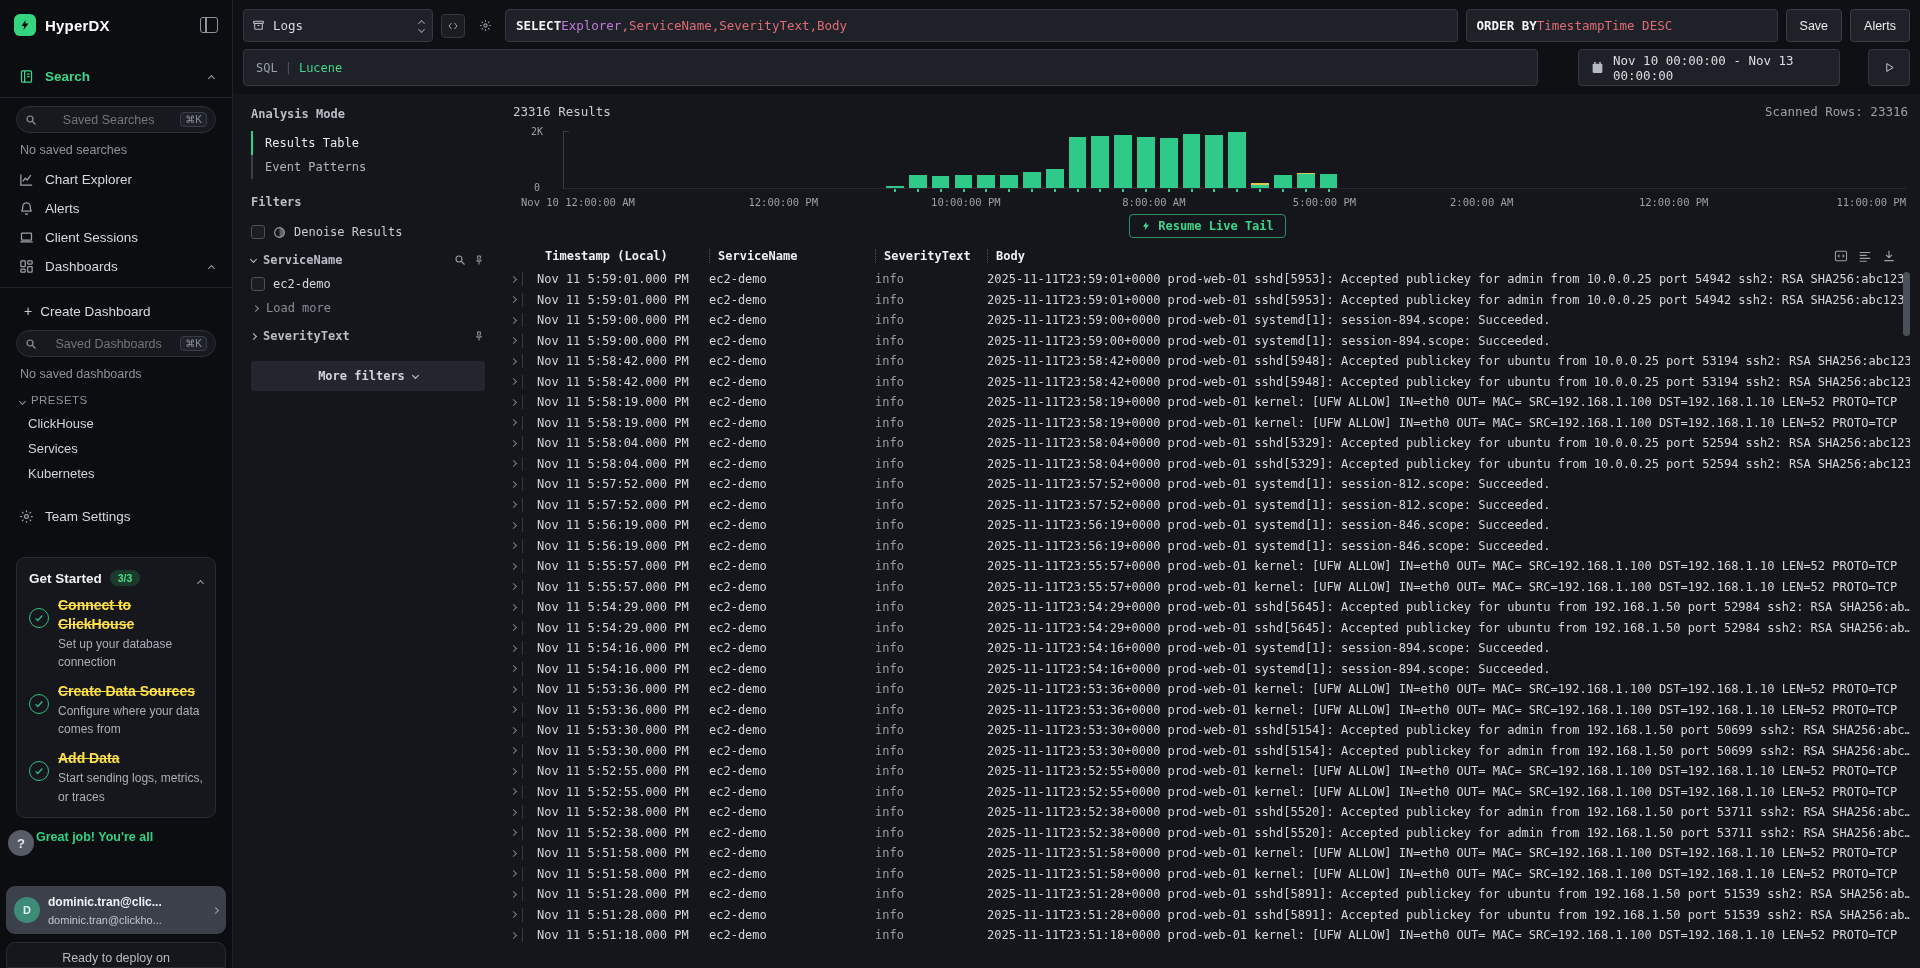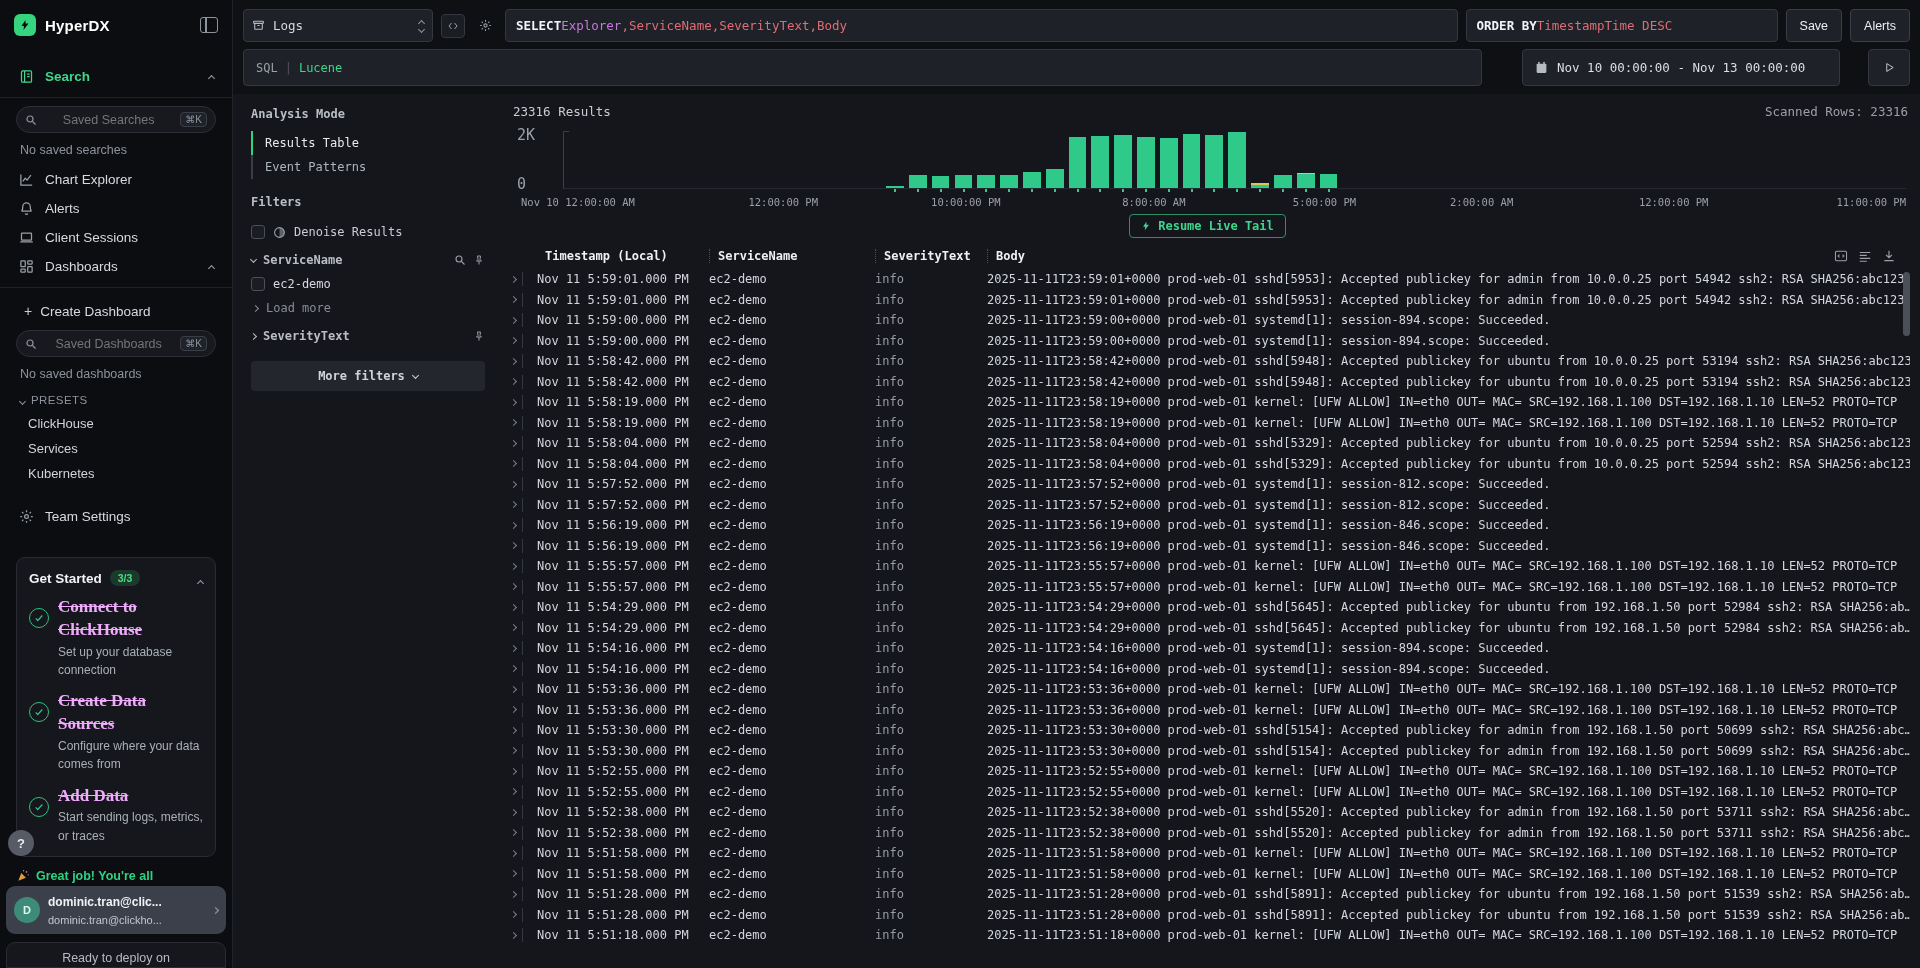--- a/index.html
+++ b/index.html
@@ -28,21 +28,21 @@
   .sub-item { font-size:13px; color:#d0d4da; padding:5px 6px 5px 14px; cursor:pointer; }
   .presets-row { display:flex; align-items:flex-end; gap:6px; font-size:11.5px; color:#8d939c; padding:5px 6px; letter-spacing:.4px; cursor:pointer; }
   .spacer16 { height:16px; }
   
   .gs-card { margin:26px 2px 10px 2px; background:#15171c; border:1px solid #282b32; border-radius:9px; padding:12px 12px 10px 12px; }
   .gs-head { display:flex; align-items:flex-end; gap:8px; margin-bottom:10px; }
   .gs-title { font-weight:bold; font-size:13.5px; color:#f0f2f4; }
   .gs-badge { background:#1c3a2c; color:#4ade80; font-size:10.5px; font-weight:bold; border-radius:9px; padding:2px 8px; }
   .gs-item { display:flex; gap:9px; margin-bottom:12px; }
   .gs-check { width:20px; height:20px; min-width:20px; border:1.5px solid #2fbf7f; border-radius:50%; display:flex; align-items:center; justify-content:center; margin-top:12px; }
-  .gs-item-title { font-size:17px; color:#f0abfc; text-decoration:line-through; font-weight:bold; line-height:1.35;font-family:Liberation Serif, serif; }
+  .gs-item-title { font-size:14px; color:#fde047; text-decoration:line-through; font-weight:bold; line-height:1.35; }
   .gs-item-desc { font-size:12px; color:#aab0b8; line-height:1.35; }
   .congrats-row { display:flex; align-items:center; gap:6px; padding:2px 2px; }
   .congrats { color:#2fd283; font-weight:bold; font-size:12.5px; white-space:nowrap; overflow:hidden; }
   .help-bubble { position:absolute; left:8px; bottom:112px; width:26px; height:26px; border-radius:50%; background:#565b65; color:#e8eaee; display:flex; align-items:center; justify-content:center; font-size:13px; font-weight:bold; z-index:3; cursor:pointer; }
   .user-chip { position:relative; z-index:2; margin:2px 6px 8px 6px; background:#3b404b; border-radius:9px; display:flex; align-items:center; gap:8px; padding:6px 8px; cursor:pointer; }
   .avatar { width:26px; height:26px; min-width:26px; border-radius:50%; background:#3d8b78; color:#dff7ee; display:flex; align-items:center; justify-content:center; font-size:11px; font-weight:bold; }
   .user-name { font-size:12px; font-weight:bold; color:#f0f2f5; white-space:nowrap; }
   .user-email { font-size:11px; color:#c2c7ce; white-space:nowrap; }
   .sb-footer { margin:0 6px; background:#15171c; border:1px solid #282b32; border-radius:9px 9px 0 0; height:26px; display:flex; justify-content:center; padding-top:8px; color:#b6bbc2; font-size:12.5px; overflow:hidden; }
 
@@ -60,21 +60,21 @@
   .tok-violet { color:#c678dd; }
   .tok-red { color:#e06c75; }
   .orderby-input { width:312px; height:33px; padding:0 10px; font-size:12.5px; white-space:nowrap; overflow:hidden; }
   .btn { height:33px; padding:0 13px; background:#1e2127; border:1px solid #3a3e46; border-radius:4px; color:#eceef1; font-size:12.5px; display:flex; align-items:center; cursor:pointer; }
   .search-box { flex:1; height:37px; padding:0 12px; gap:8px; }
   .search-box input { flex:1; background:transparent; border:none; outline:none; color:#6d727a; font-size:12.5px; font-family:"DejaVu Sans Mono","Liberation Mono",monospace; }
   .lang-toggle { display:flex; gap:7px; font-size:12px; align-items:center; }
   .lang-sql { color:#9aa0a8; cursor:pointer; }
   .lang-sep { color:#50555d; }
   .lang-lucene { color:#3fd68c; cursor:pointer; }
-  .date-box { width:318px; height:37px; margin-left:32px; padding:0 12px; gap:9px; color:#dcdfe4; font-size:12.5px; cursor:pointer; }
+  .date-box { width:262px; height:37px; margin-left:32px; padding:0 12px; gap:9px; color:#dcdfe4; font-size:12.5px; cursor:pointer; }
   .run-btn { width:42px; height:37px; margin-left:20px; justify-content:center; color:#cfd3d9; cursor:pointer; }
 
   .content { flex:1; display:flex; min-height:0; background:#14161b; }
 
   
   .fpanel { width:270px; min-width:270px; padding:13px 18px 0 18px; font-size:12px; }
   .fp-h { color:#b9bec6; font-weight:bold; font-size:12px; margin-bottom:10px; }
   .mode-item { border-left:2px solid #3a3e46; padding:5px 12px; color:#aeb4bc; cursor:pointer; }
   .mode-item.active { border-left-color:#2fd283; color:#e8eaee; }
   .fp-row { display:flex; align-items:center; gap:8px; padding:6px 0; color:#c9cdd4; }
@@ -84,21 +84,21 @@
   .loadmore { display:flex; align-items:center; gap:8px; color:#868c95; padding:4px 0 6px 2px; cursor:pointer; }
   .morefilters { margin-top:14px; width:100%; background:#23262d; border:none; border-radius:4px; color:#d0d4da; font-weight:bold; font-family:"DejaVu Sans Mono","Liberation Mono",monospace; font-size:12px; padding:8px 0; display:flex; align-items:center; justify-content:center; gap:8px; cursor:pointer; }
 
   
   .results { flex:1; min-width:0; display:flex; flex-direction:column; padding:10px 10px 0 2px; }
   .res-head { display:flex; justify-content:space-between; font-size:12.5px; color:#c9cdd3; padding:0 2px 2px 8px; }
   .res-scanned { color:#9aa0a8; }
   .chart { position:relative; height:84px; margin-top:4px; }
   .plot { position:absolute; left:58px; right:4px; top:6px; bottom:20px; border-left:1px solid #3a3e46; border-bottom:1px solid #26292f; }
   .plot::before { content:""; position:absolute; left:0; top:0; width:5px; height:1px; background:#3a3e46; }
-  .ylab { position:absolute; font-size:15px; color:#9aa0a8; right:calc(100% - 52px); width:40px; text-align:left; }
+  .ylab { position:absolute; font-size:10px; color:#9aa0a8; right:calc(100% - 52px); width:40px; text-align:center; }
   .ylab.top { top:1px; } .ylab.bot { bottom:16px; }
   .bar { position:absolute; bottom:0; background:#2fc98a; display:flex; flex-direction:column; }
   .bar .warnseg { width:100%; background:#d9c954; }
   .tickmark { position:absolute; bottom:-4px; width:2px; height:3px; background:#2fc98a; }
   .xlabels { position:absolute; left:58px; right:4px; bottom:0; height:15px; }
   .xlab { position:absolute; top:2px; font-size:10.5px; color:#9aa0a8; white-space:nowrap; transform:translateX(-50%); }
   .xlab.first { transform:translateX(-42px); }
   .xlab.last { transform:translateX(-100%); }
 
   .livetail-row { display:flex; justify-content:center; padding:5px 0 6px 0; }

